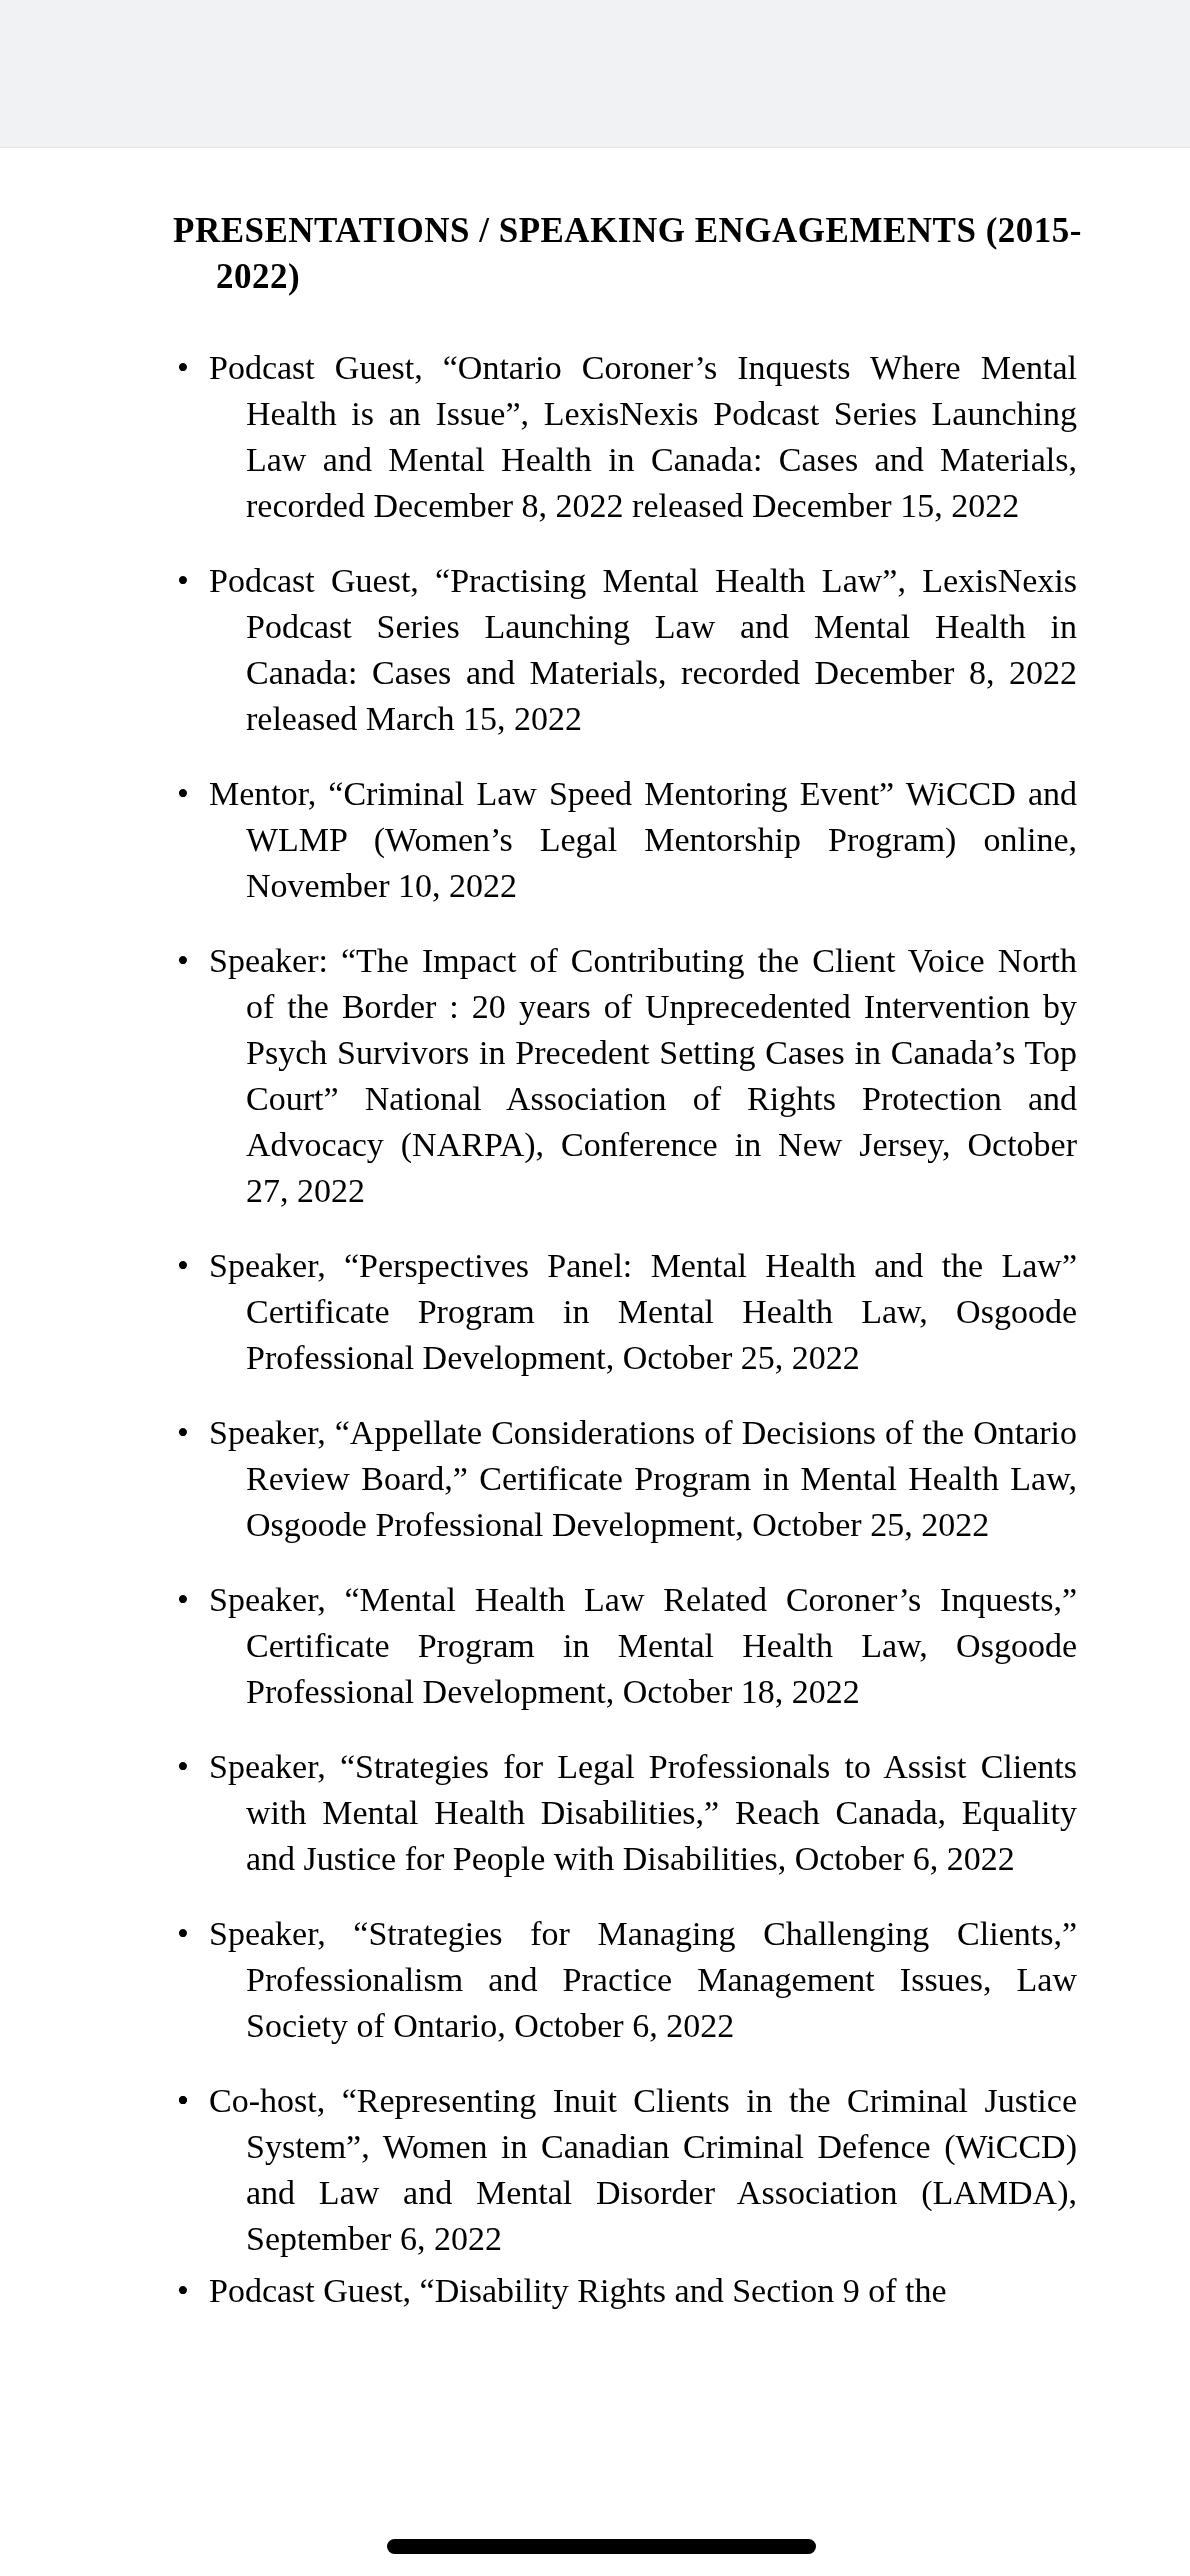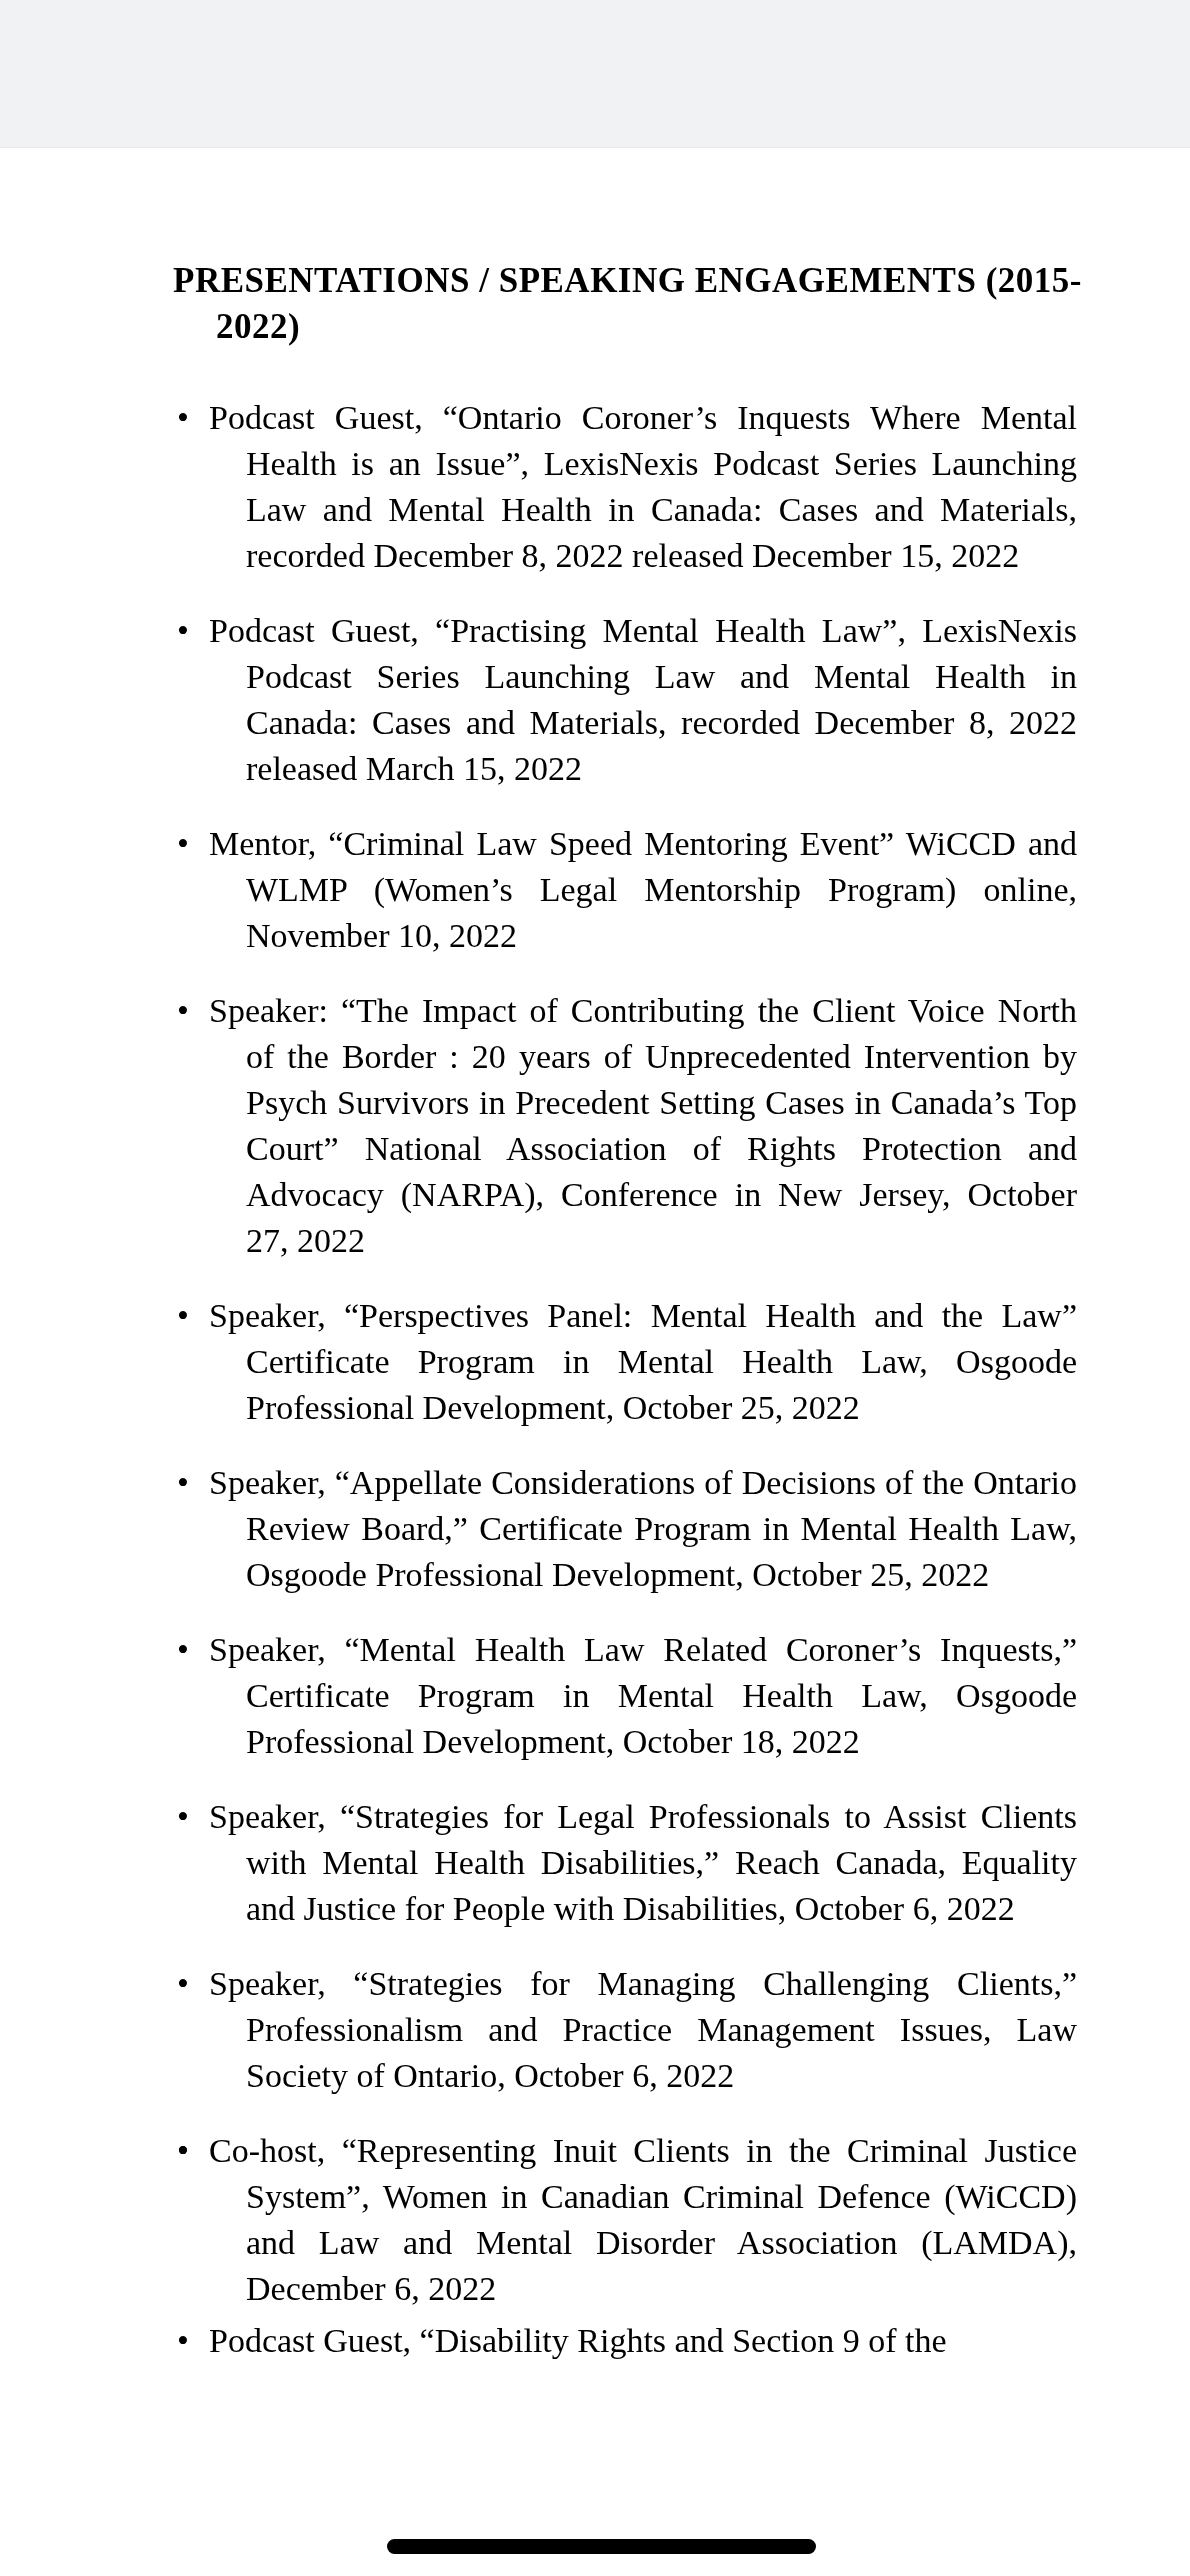--- a/index.html
+++ b/index.html
@@ -25,21 +25,21 @@
     background: #f1f2f4;
     border-bottom: 1px solid #e7e7e9;
   }
   .doc {
     position: absolute;
     top: 147px;
     left: 0;
     width: 1190px;
   }
   .section-heading {
-    margin: 111px 0 45px 173px;
+    margin: 61px 0 45px 173px;
     width: 867px;
     padding-left: 43px;
     text-indent: -43px;
     font-size: 35px;
     line-height: 46px;
     font-weight: bold;
     letter-spacing: 0.5px;
   }
   .bullet-list {
     margin-left: 177px;
@@ -132,21 +132,21 @@
       <span class="bullet">•</span>
       <span class="item-text">Speaker, “Strategies for Managing Challenging Clients,” Professionalism and Practice Management Issues, Law Society of Ontario, October 6, 2022</span>
     </div>
 
     <div class="bullet-item">
       <span class="bullet">•</span>
     </div>
 
     <div class="bullet-item">
       <span class="bullet">•</span>
-      <span class="item-text">Co-host, “Representing Inuit Clients in the Criminal Justice System”, Women in Canadian Criminal Defence (WiCCD) and Law and Mental Disorder Association (LAMDA), December 6, 2022</span>
+      <span class="item-text">Co-host, “Representing Inuit Clients in the Criminal Justice System”, Women in Canadian Criminal Defence (WiCCD) and Law and Mental Disorder Association (LAMDA), September 6, 2022</span>
     </div>
 
     <div class="bullet-item peek">
       <span class="bullet">•</span>
       <span class="item-text">Podcast Guest, “Disability Rights and Section 9 of the</span>
     </div>
   </div>
   </div>
 
   <div class="home-indicator"></div>

